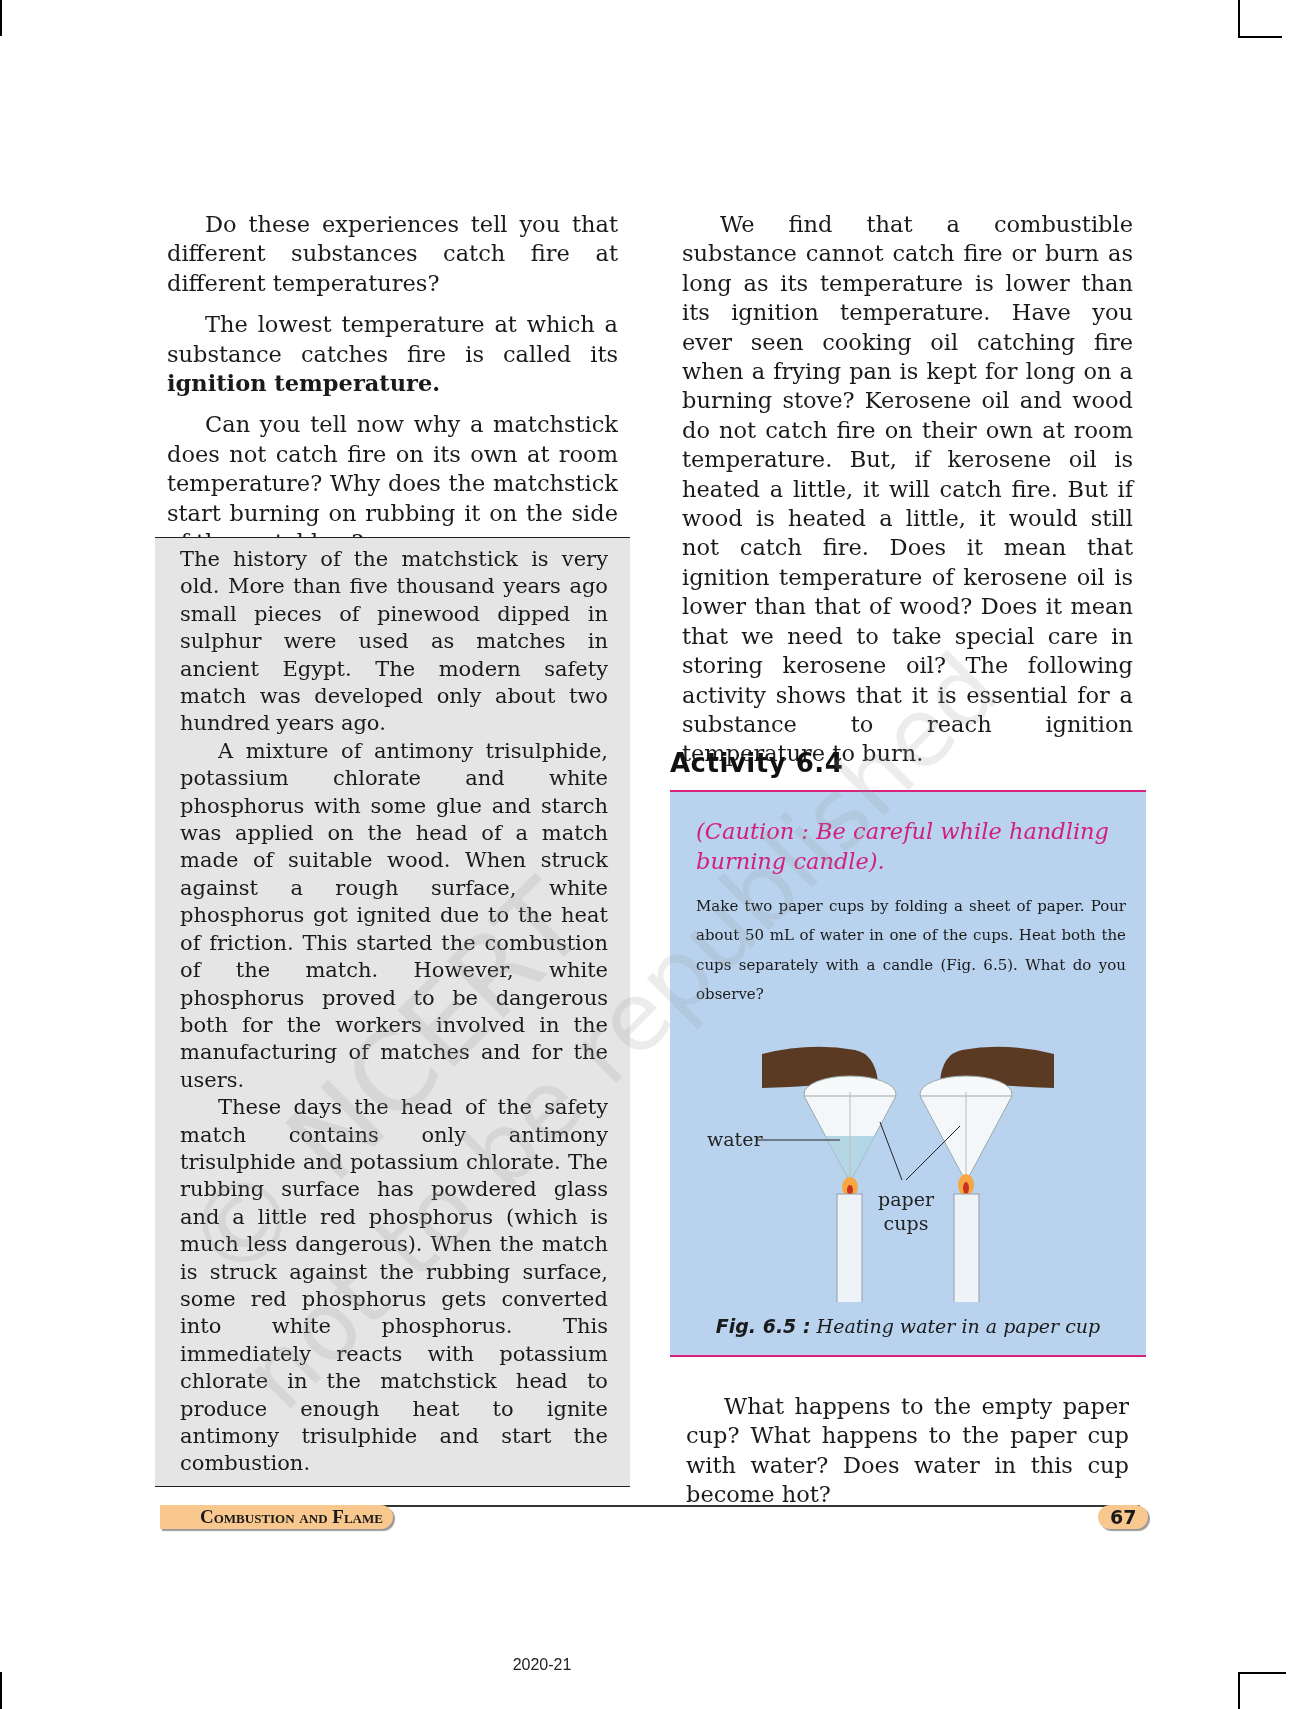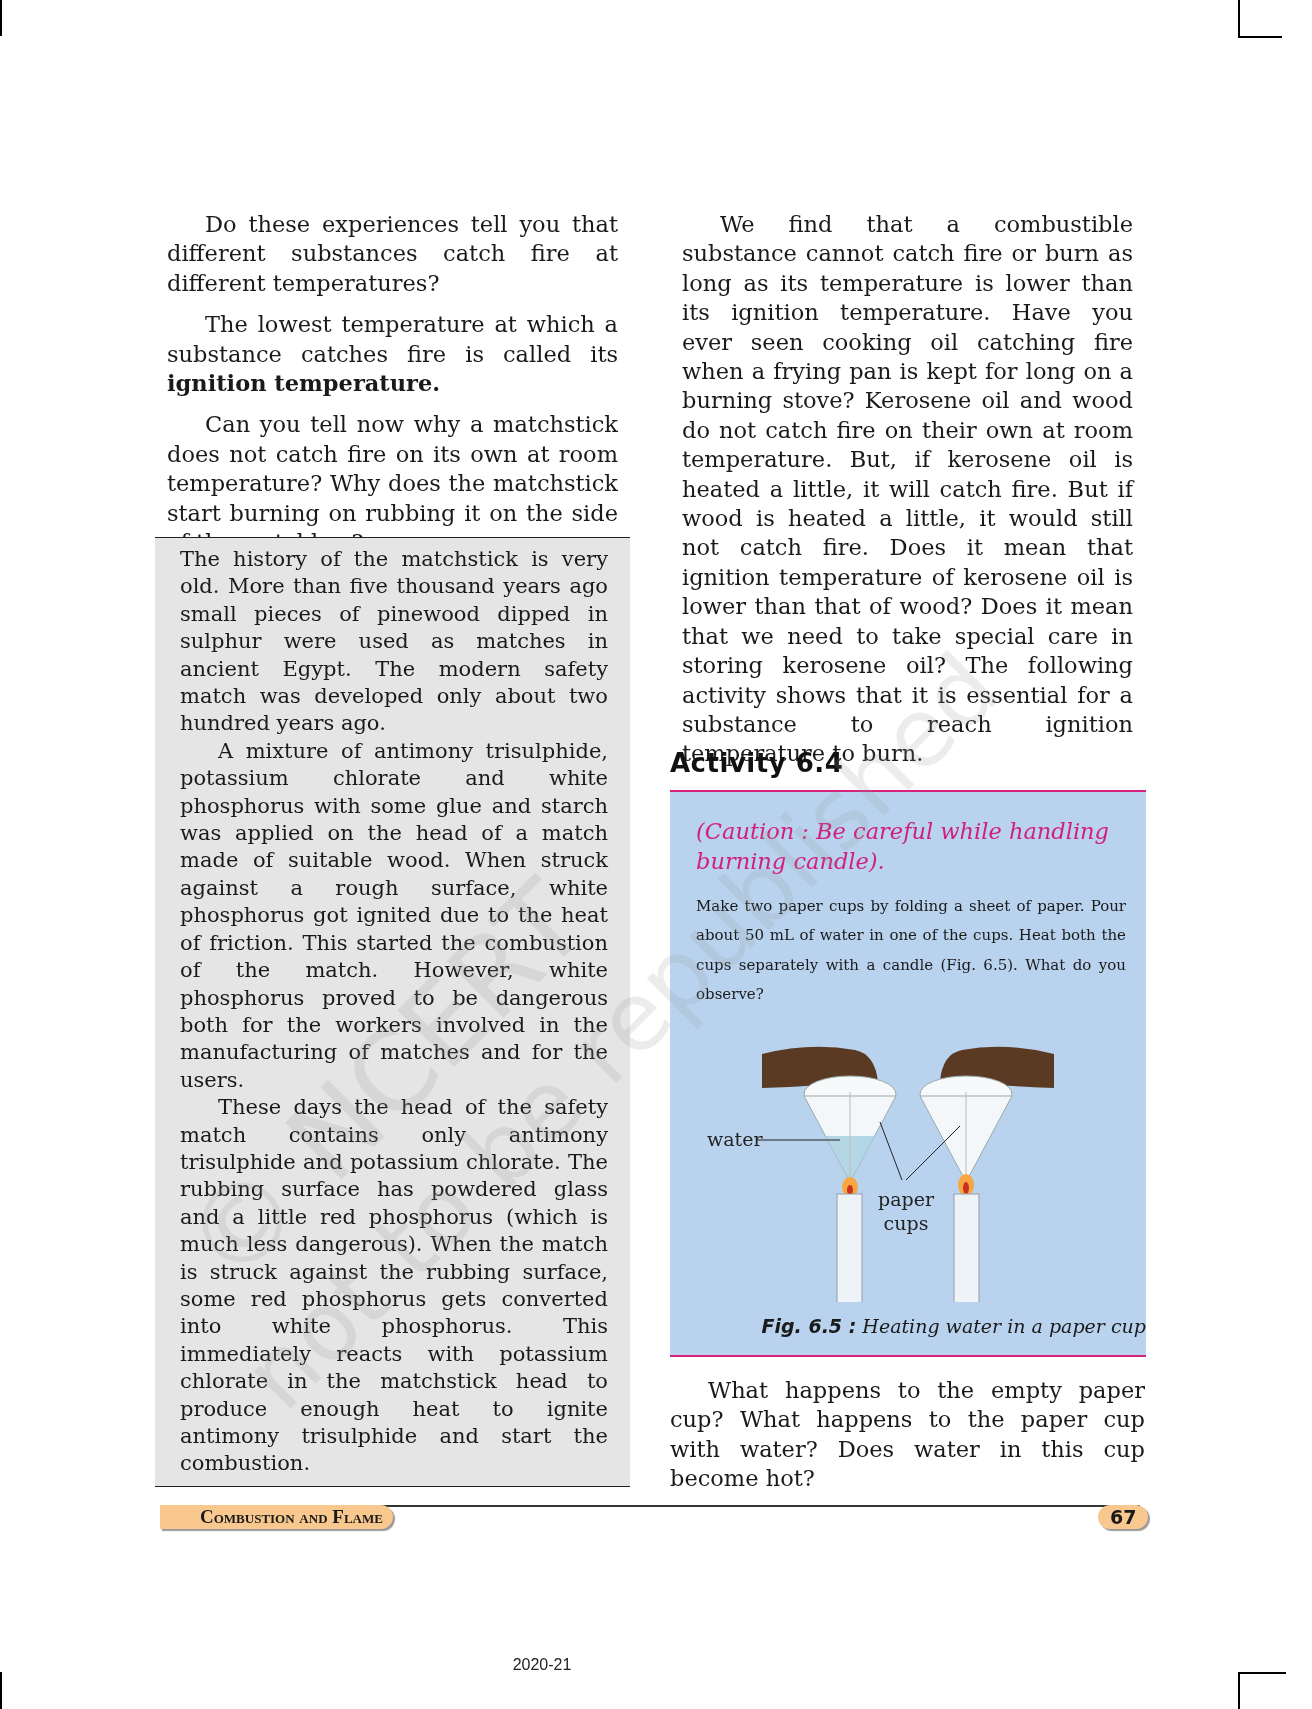--- a/index.html
+++ b/index.html
@@ -23,27 +23,27 @@
 
   .activity-title { position: absolute; left: 670px; top: 748px; font-family: "DejaVu Sans", "Liberation Sans", sans-serif;
                     font-weight: bold; font-size: 26px; letter-spacing: 0.5px; color: #111; }
   .activity-box { position: absolute; left: 670px; top: 790px; width: 476px; height: 563px;
                   background: #b9d3ee; border-top: 2.5px solid #d6247e; border-bottom: 2.5px solid #d6247e; }
   .activity-box .caution { position: absolute; left: 26px; top: 24px; width: 430px; font-style: italic; color: #d0207c;
                            font-size: 22.5px; line-height: 30px; }
   .activity-box .instr { position: absolute; left: 26px; top: 100px; width: 430px;
                          font-size: 15px; line-height: 29.4px; text-align: justify; }
   .figure { position: absolute; left: 0; top: 250px; width: 476px; height: 260px; }
-  .fig-caption { position: absolute; left: 0; top: 523px; width: 476px; text-align: right; font-size: 19px; }
+  .fig-caption { position: absolute; left: 0; top: 523px; width: 476px; text-align: center; font-size: 19px; }
   .fig-caption .num { font-family: "DejaVu Sans", "Liberation Sans", sans-serif; font-weight: bold; font-style: italic; }
   .fig-caption .txt { font-style: italic; }
   .fig-label { position: absolute; font-size: 19px; line-height: 22px; color: #222; text-align: center; }
 
   .after { position: absolute; left: 670px; top: 1376px; width: 475px; font-size: 22.5px; line-height: 29.4px; text-align: justify; }
-  .after p { margin: 0; text-indent: 38px; }
+  .after p { margin: 16px; text-indent: 38px; }
 
   .footer-rule { position: absolute; left: 175px; top: 1505px; width: 965px; height: 2px; background: #333; }
   .footer-tab { position: absolute; top: 1505px; height: 24px; background: #f8c88f; border-radius: 0 12px 12px 0;
                 box-shadow: 2px 2px 1px #999; font-family: "Liberation Serif", "DejaVu Serif", serif; font-weight: bold;
                 font-variant: small-caps; font-size: 19px; line-height: 24px; color: #1a1a1a; padding: 0 10px 0 6px; }
   .footer-tab.left { left: 160px; padding-left: 40px; }
   .footer-tab.right { left: 1098px; border-radius: 12px; padding: 0 12px; font-variant: normal; font-family: "DejaVu Sans", "Liberation Sans", sans-serif; font-size: 19px; }
   .year { position: absolute; top: 1656px; left: 0; width: 1084px; text-align: center; font-family: "Liberation Sans", sans-serif; font-size: 16px; color: #222; }
 
   .watermark { position: absolute; pointer-events: none; color: rgba(150,150,150,0.18); font-family: "DejaVu Sans", "Liberation Sans", sans-serif;

